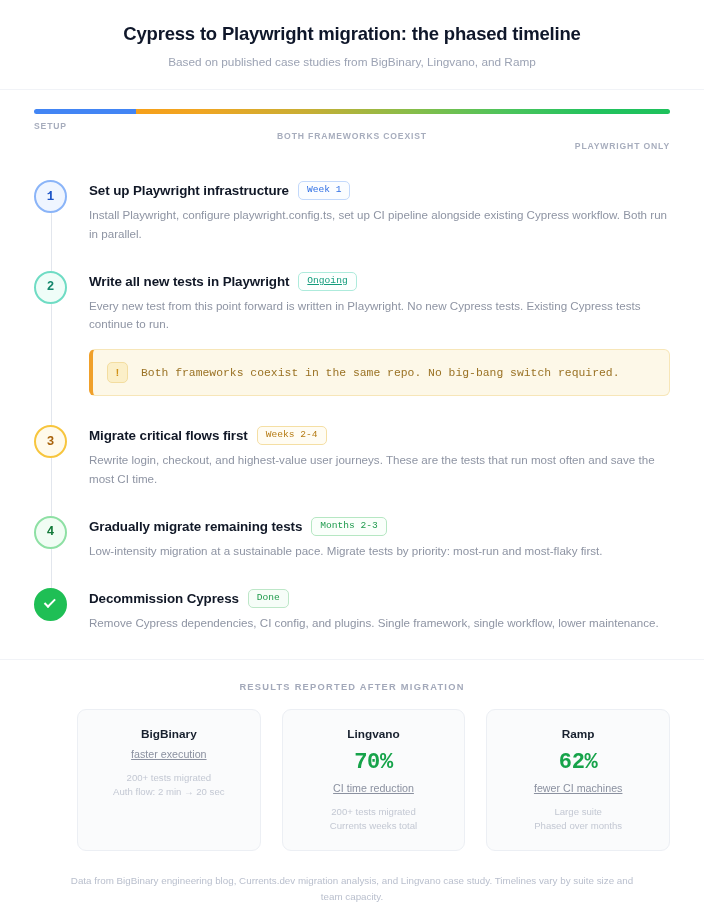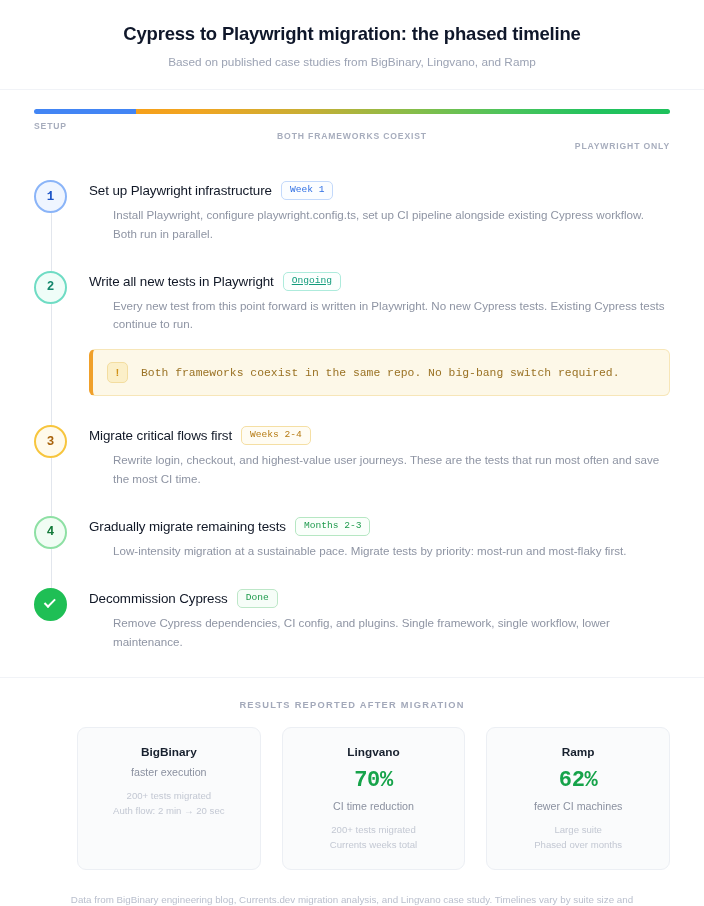--- a/index.html
+++ b/index.html
@@ -83,36 +83,36 @@
     border-left: 2.2px solid #fff; border-bottom: 2.2px solid #fff;
     transform: rotate(-45deg) translate(1px,-2px);
   }
 
   .step-body { flex: 1; min-width: 0; padding-top: 2px; }
   .step-head {
     display: flex; align-items: center; flex-wrap: wrap; gap: 9px;
     margin-bottom: 6px;
   }
   .step-title {
-    font-size: 13.4px; font-weight: 400; color: #111827; letter-spacing: -0.1px;
+    font-size: 13.4px; font-weight: 700; color: #111827; letter-spacing: -0.1px;
   }
   .pill {
     font-family: "Liberation Mono", monospace;
     font-size: 9.6px; font-weight: 400;
     padding: 3px 8px 3.5px; border-radius: 5px;
     line-height: 1.1; white-space: nowrap;
   }
   .pill.blue  { border: 1px solid #c3d9fb; background: #fbfdff; color: #2f6fe4; }
   .pill.teal  { border: 1px solid #aeebdc; background: #fcfffe; color: #139c7c; text-decoration: underline; }
   .pill.amber { border: 1px solid #f5dfa4; background: #fffcf3; color: #b57a12; }
   .pill.green { border: 1px solid #b6e7c3; background: #fafffb; color: #1d9a4c; }
   .pill.done  { border: 1px solid #bde7c8; background: #f6fdf8; color: #1d9a4c; }
 
   .step-desc {
-    font-size: 11.6px; line-height: 1.62; color: #8e94a3; max-width: 590px; margin-left: 24px;
+    font-size: 11.6px; line-height: 1.62; color: #8e94a3; max-width: 590px;
   }
 
   
   .callout {
     margin-top: 15px; margin-bottom: 2px;
     background: #fdf8e8;
     border: 1px solid #f7e6b8;
     border-left: 4px solid #f0a02a;
     border-radius: 6px;
     padding: 12px 14px;
@@ -138,21 +138,21 @@
   .card {
     flex: 1; background: #fafbfc; border: 1px solid #eceff4;
     border-radius: 9px; padding: 17px 10px 16px; text-align: center;
   }
   .card-name { font-size: 11.8px; font-weight: 700; color: #17202e; }
   .card-metric {
     font-family: "Liberation Mono", monospace;
     font-size: 22px; font-weight: 700; color: #16a34a;
     margin-top: 9px; letter-spacing: -0.3px;
   }
-  .card-label { margin-top: 7px; font-size: 10.7px; color: #8b91a0; }
+  .card-label { margin-top: 7px; font-size: 10.7px; color: #8b91a0; text-decoration: underline; }
   .card-notes { margin-top: 11px; }
   .card-note { font-size: 9.6px; color: #c3c8d3; line-height: 1.55; }
 
   
   .footer {
     padding: 22px 70px 18px; text-align: center;
     font-size: 9.8px; color: #b9bfcd; line-height: 1.6;
   }
 </style>
 </head>

